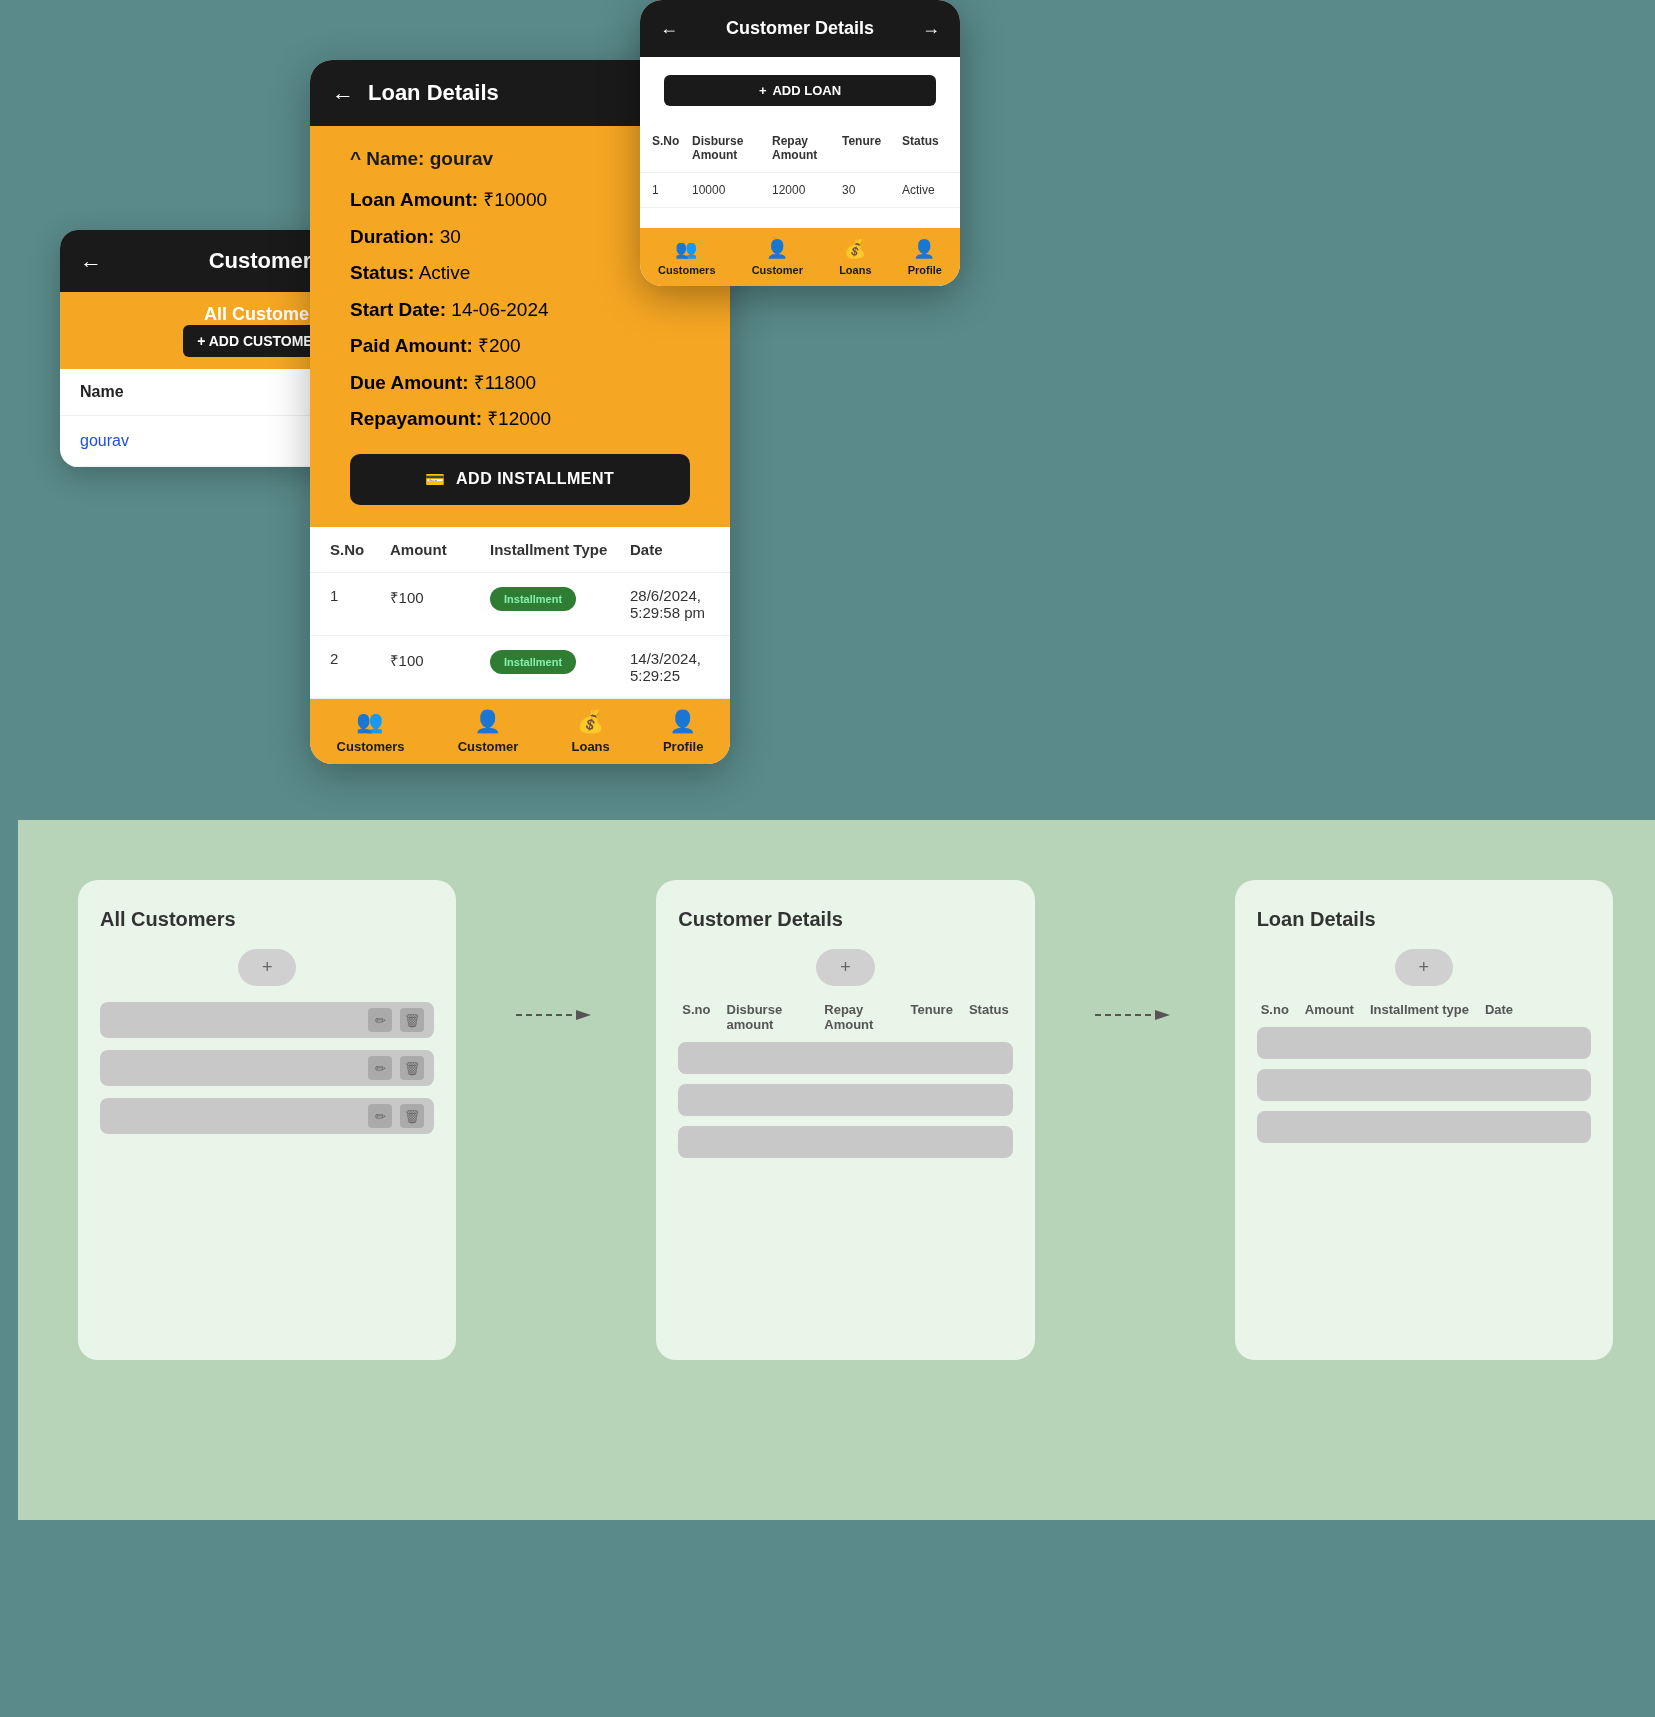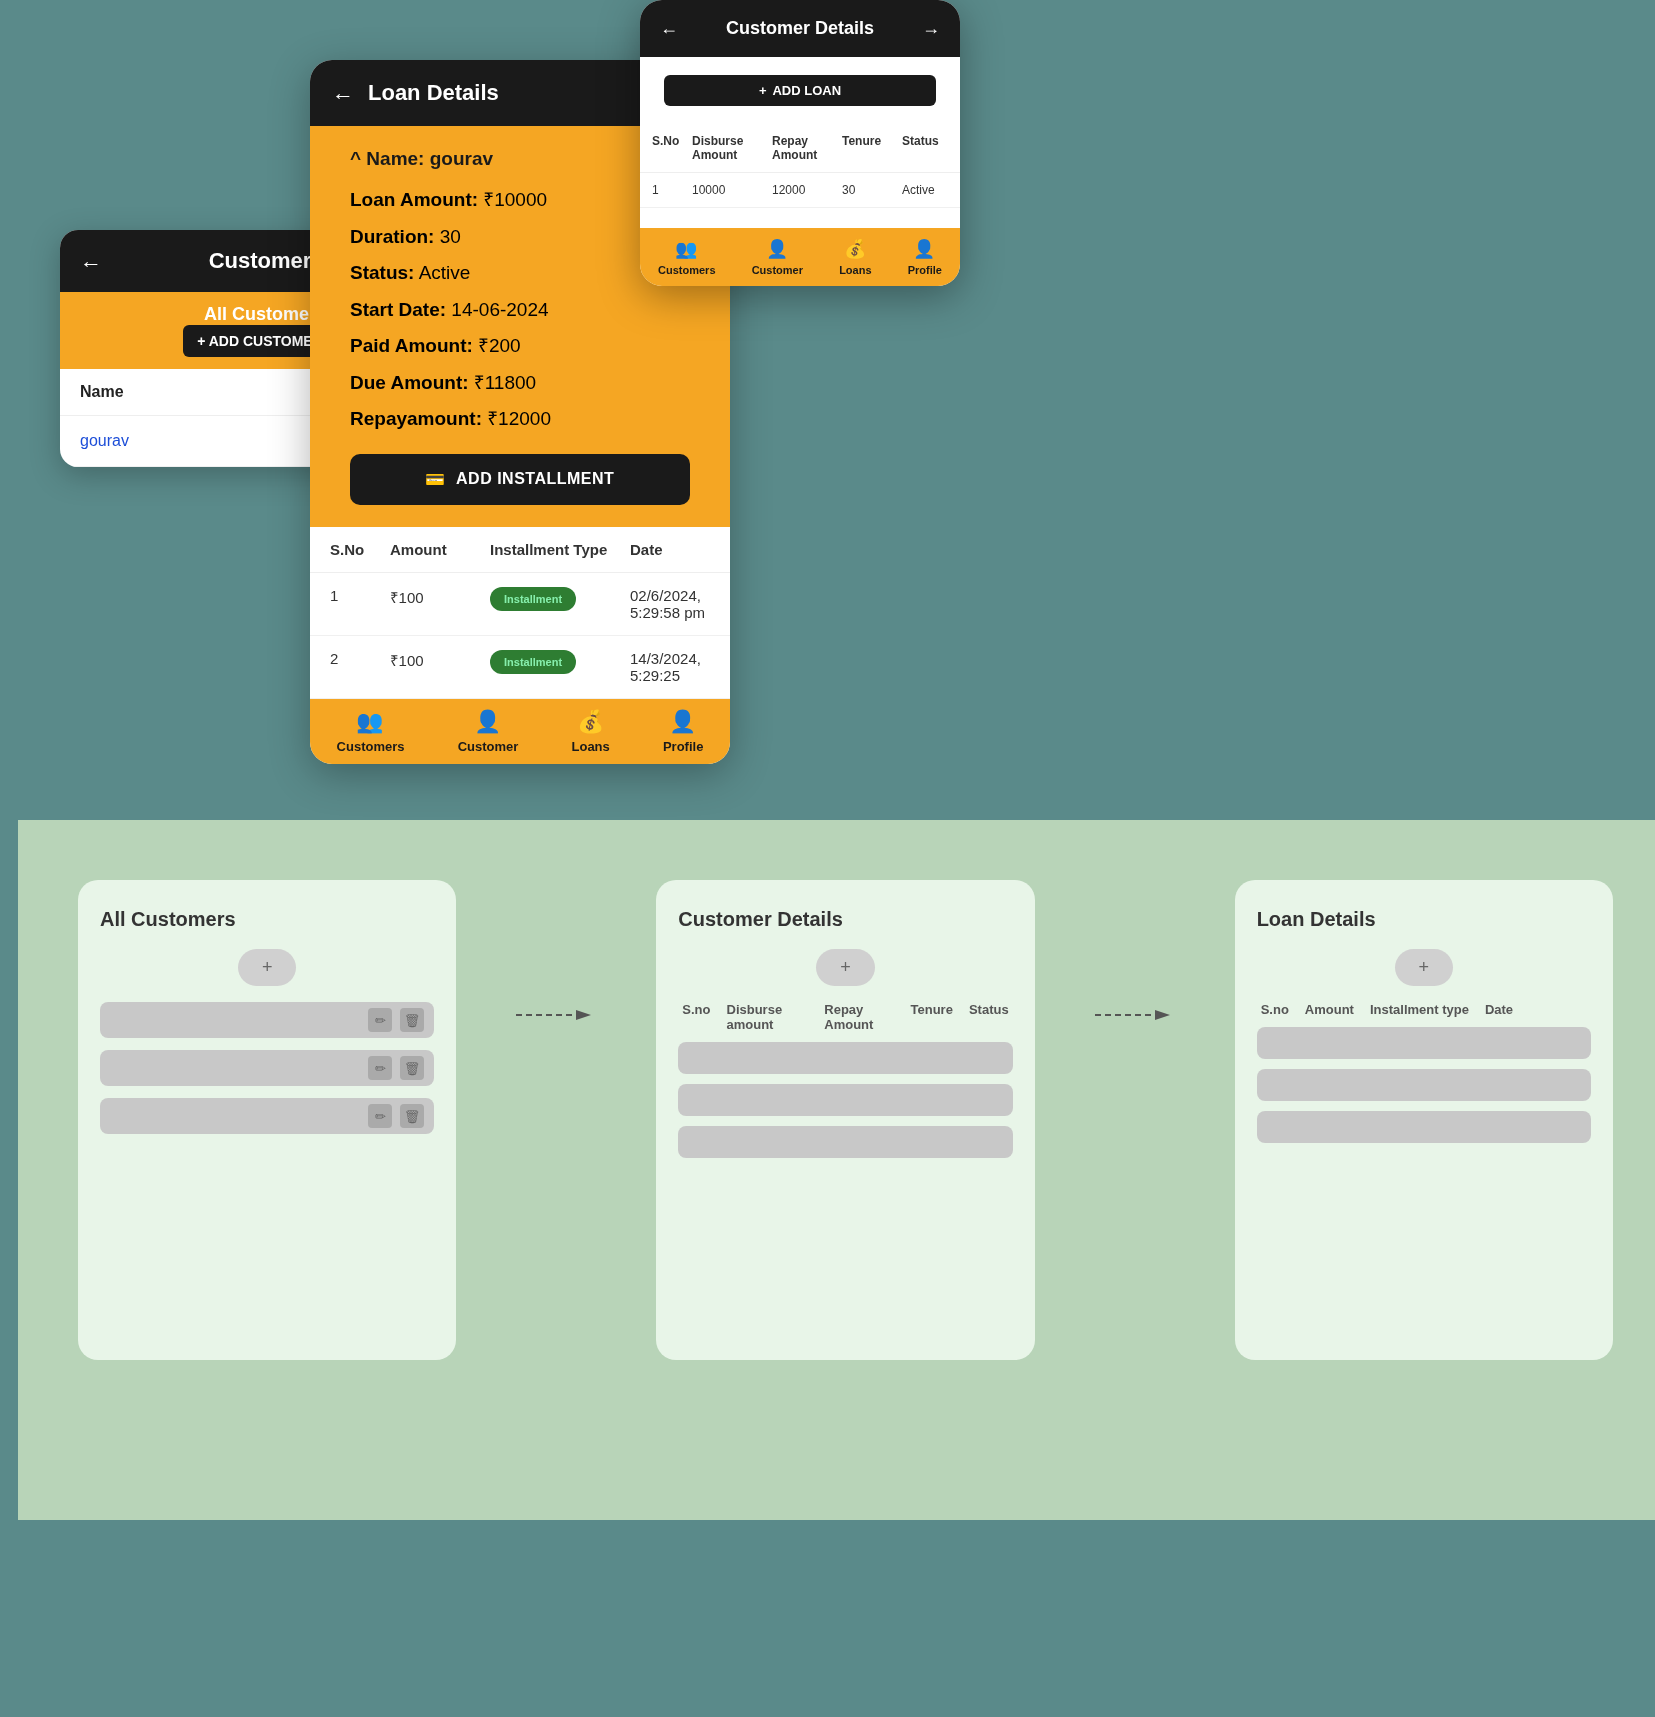--- a/index.html
+++ b/index.html
@@ -441,21 +441,21 @@
       <div class="installment-table-header">
         <span>S.No</span>
         <span>Amount</span>
         <span>Installment Type</span>
         <span>Date</span>
       </div>
       <div class="installment-row">
         <span>1</span>
         <span>₹100</span>
         <span><span class="installment-badge">Installment</span></span>
-        <span>02/6/2024, 5:29:58 pm</span>
+        <span>28/6/2024, 5:29:58 pm</span>
       </div>
       <div class="installment-row">
         <span>2</span>
         <span>₹100</span>
         <span><span class="installment-badge">Installment</span></span>
         <span>14/3/2024, 5:29:25</span>
       </div>
     </div>
     <div class="loan-bottom-nav">
       <div class="nav-item active">

